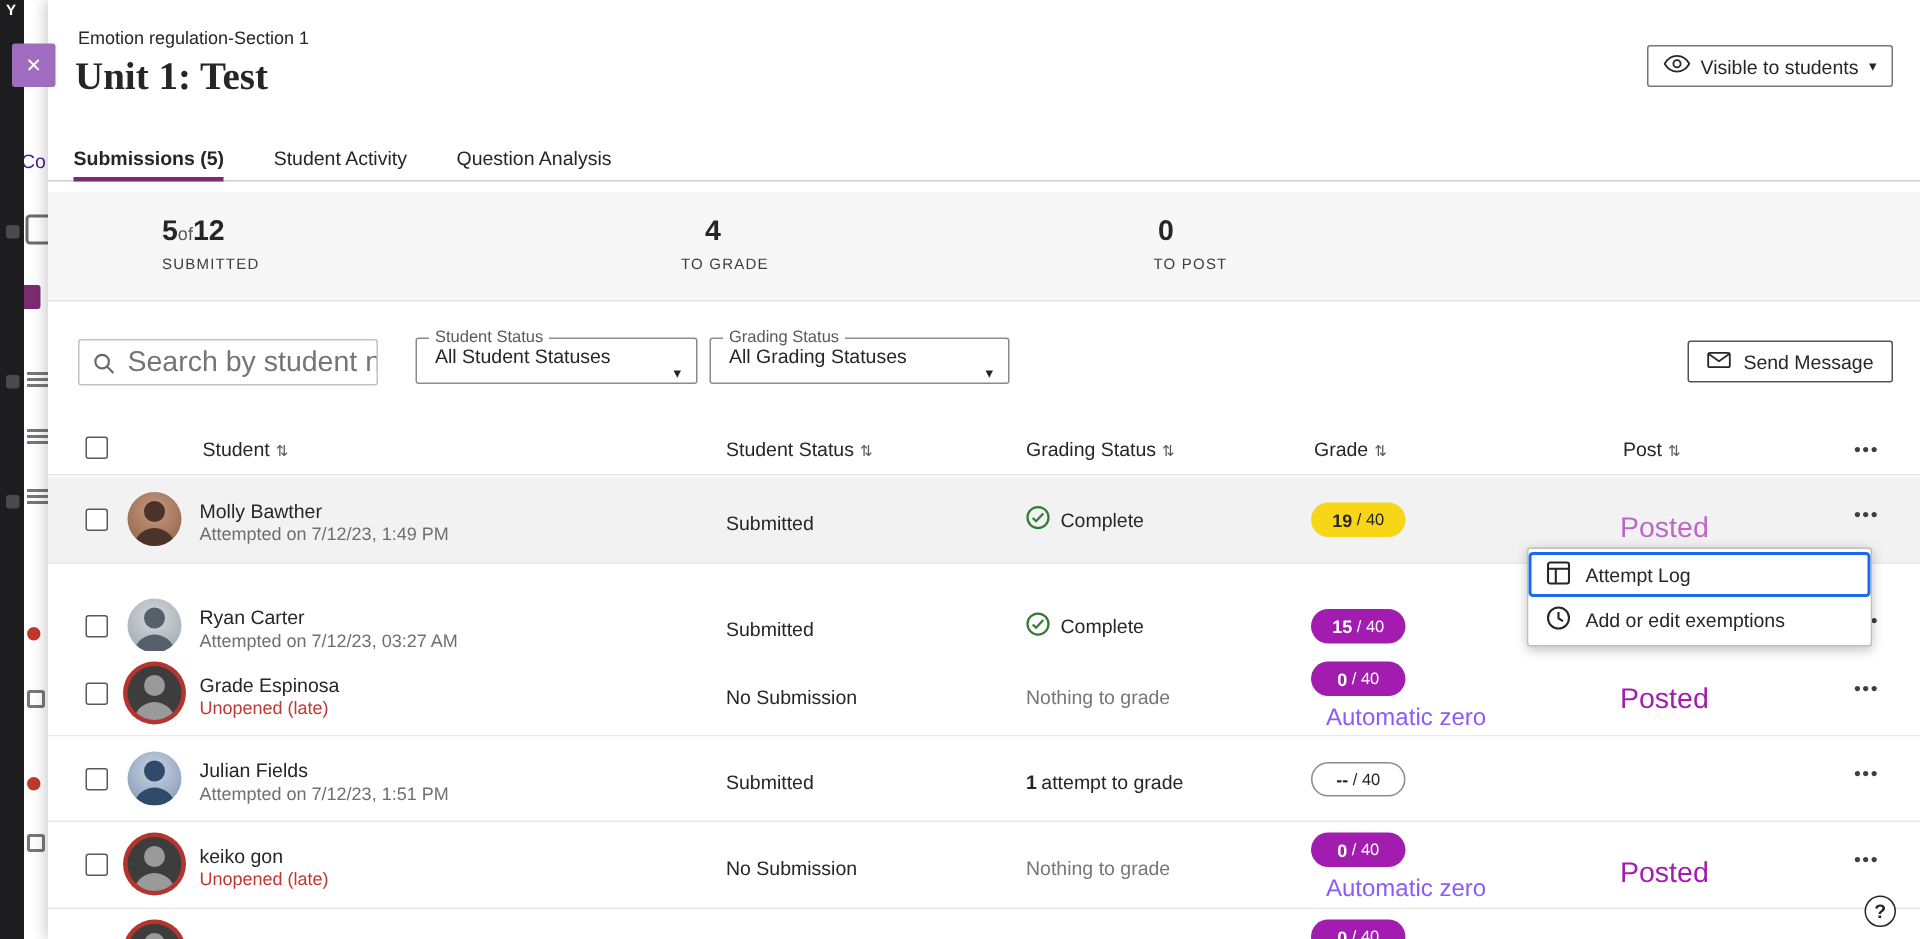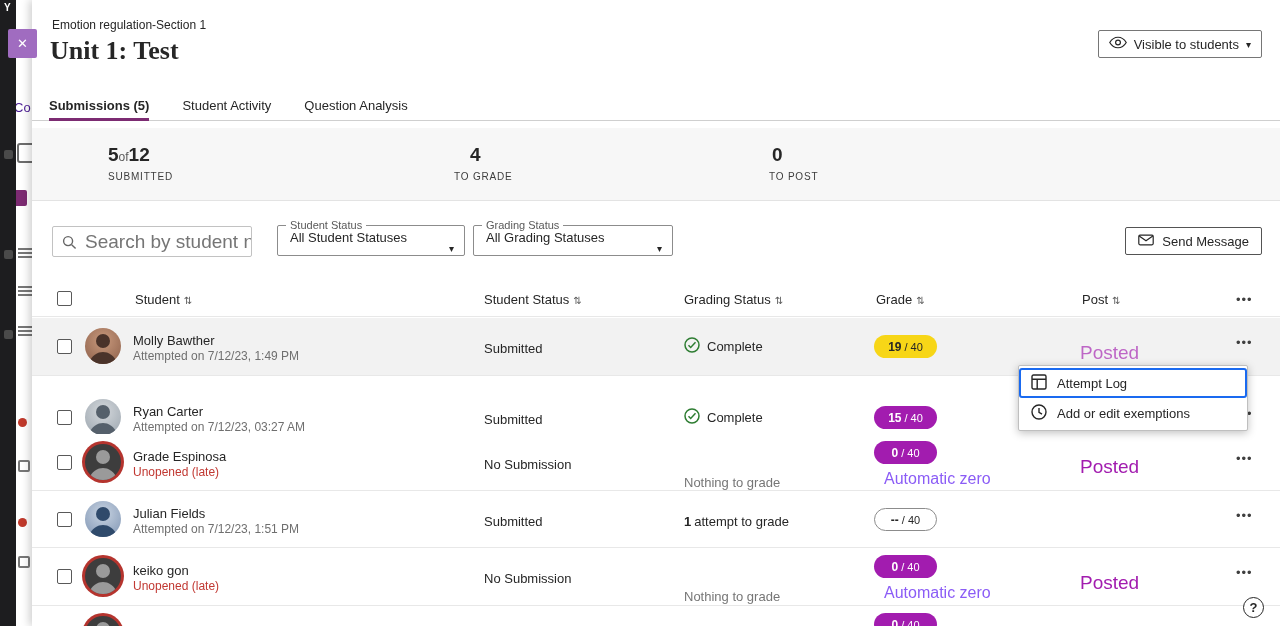--- a/index.html
+++ b/index.html
@@ -85,21 +85,21 @@
   .avatar svg { display:block; }
   .avatar.ring { box-shadow:0 0 0 3px #b5342e; }
   .a-molly { background:radial-gradient(circle at 50% 35%, #c99a7d, #8a5d48); }
   .a-ryan  { background:radial-gradient(circle at 50% 35%, #d4d8dc, #9aa4ad); }
   .a-julian{ background:radial-gradient(circle at 50% 35%, #c9d4e2, #7d93b2); }
   .a-sil   { background:#3d3d3d; }
   .name { position:absolute; font-size:13px; color:#262626; cursor:pointer; }
   .subline { position:absolute; font-size:12px; color:#6f6f6f; }
   .subline.late { color:#C13832; }
   .cell { position:absolute; font-size:13px; color:#262626; }
-  .cell.muted { color:#767676;margin-top:18px; }
+  .cell.muted { color:#767676; }
   .grading { display:flex; align-items:center; gap:7px; }
   .pill { position:absolute; width:63px; height:23px; border-radius:12px; display:flex;
     align-items:center; justify-content:center; gap:3px; font-size:12px; cursor:pointer; }
   .pill b { font-size:12px; }
   .pill .ptotal { font-size:11px; }
   .p-yellow { background:#F7D617; color:#262626; }
   .p-red { background:#a21caf; color:#fff; }
   .p-outline { background:#fff; border:1px solid #8c8c8c; color:#262626; }
   .note { position:absolute; font-size:16px; color:#8b5cf6; }
   .posted { position:absolute; font-size:19px; color:#a21caf; cursor:pointer; }

